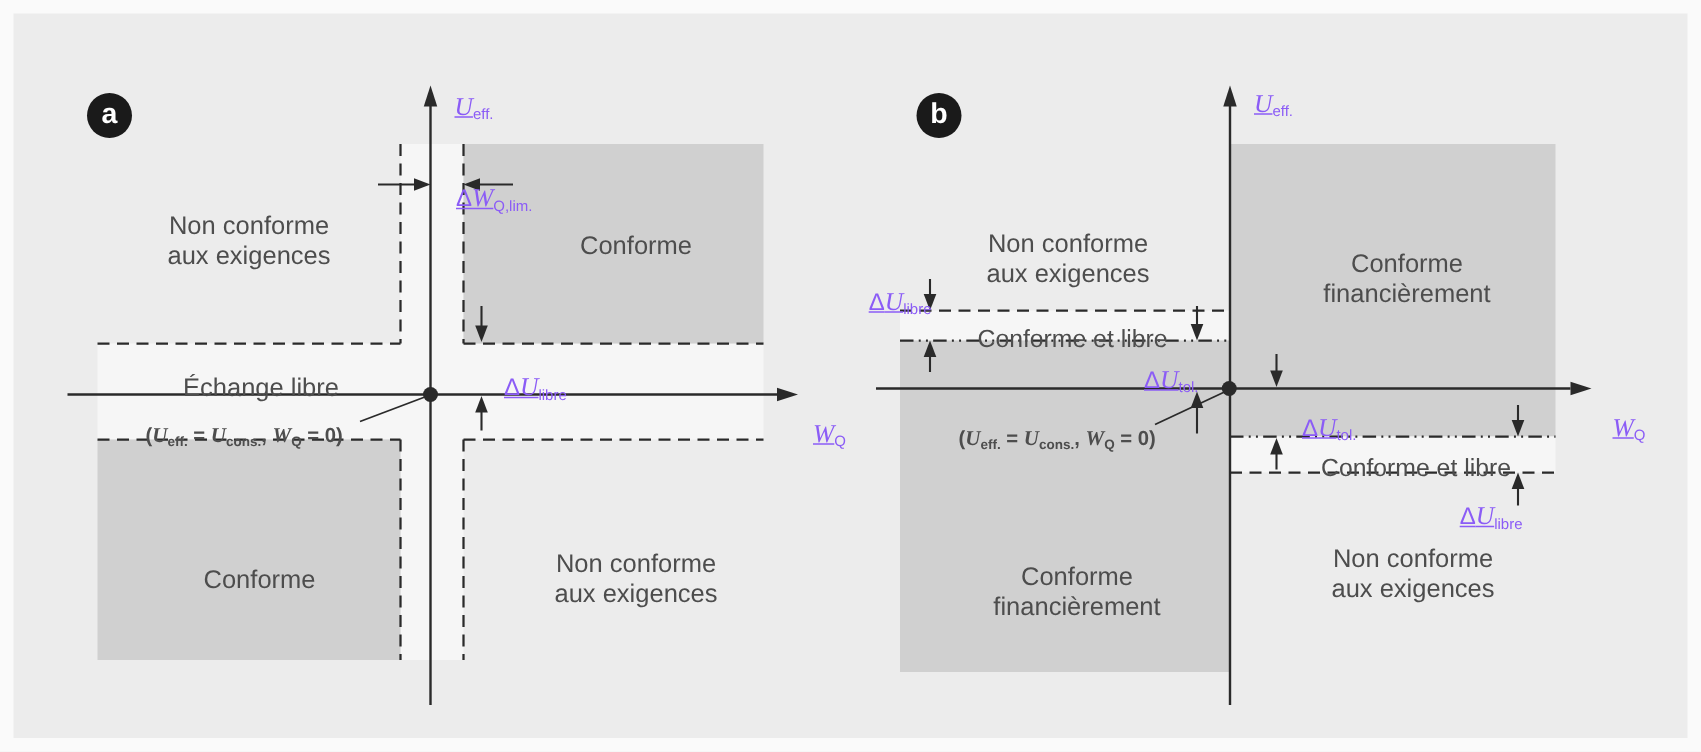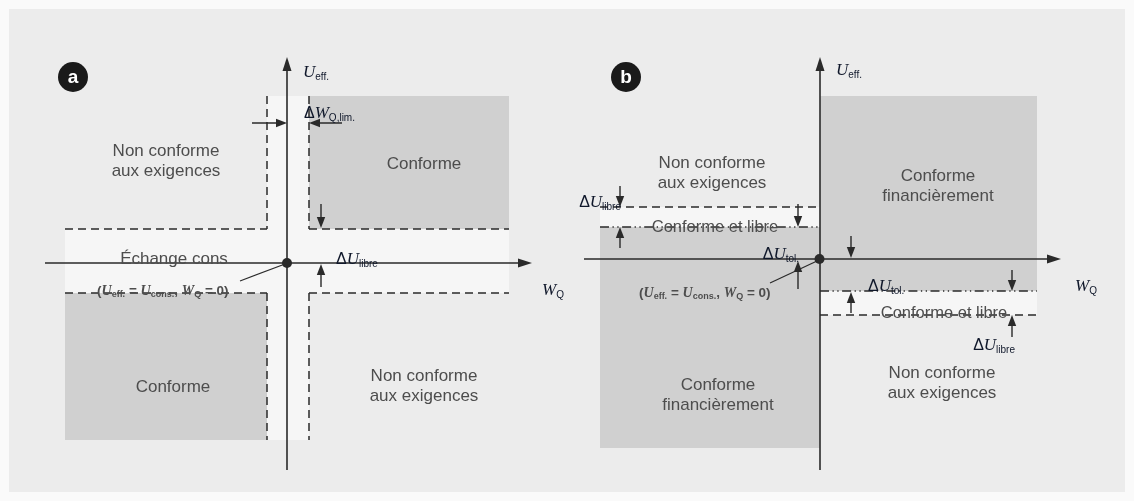--- a/index.html
+++ b/index.html
@@ -16,21 +16,21 @@
   .dash{stroke:var(--c-line);stroke-width:1.5;fill:none;stroke-dasharray:8 5;}
   .dashdot{stroke:var(--c-line);stroke-width:1.5;fill:none;stroke-dasharray:9 3.5 1.3 3.5 1.3 3.5;}
   .meas{stroke:var(--c-line);stroke-width:1.4;fill:none;}
   .thin{stroke:var(--c-line);stroke-width:1.2;fill:none;}
   .ah{fill:var(--c-line);stroke:none;}
   .zone{fill:var(--c-zone_gray);}
   .band{fill:var(--c-band_light);}
   .dot{fill:var(--c-line);}
   .lbl{position:absolute;color:var(--c-text);font-size:17px;line-height:20px;text-align:center;
        transform:translate(-50%,-50%);white-space:nowrap;}
-  .math{position:absolute;color:#0f172a;font-size:16px;white-space:nowrap;transform:translate(0,-50%);}
+  .math{position:absolute;color:#8b5cf6;font-size:16px;white-space:nowrap;transform:translate(0,-50%);text-decoration:underline;}
   .math.rt{transform:translate(-100%,-50%);}
   .math i{font-style:italic;font-family:"Liberation Serif","DejaVu Serif",serif;font-size:17px;}
   .math .d{font-style:normal;}
   .sub{font-size:10px;vertical-align:-3px;letter-spacing:0;}
   .note{position:absolute;color:var(--c-text);font-size:13.5px;white-space:nowrap;transform:translate(0,-50%);font-weight:bold;}
   .note i{font-style:italic;font-family:"Liberation Serif","DejaVu Serif",serif;font-size:14px;}
   .note .sub{font-size:9px;vertical-align:-2.5px;}
   .badge{position:absolute;width:30px;height:30px;border-radius:50%;background:var(--c-badge_bg);
          color:var(--c-badge_text);font-size:19px;font-weight:bold;text-align:center;line-height:30px;}
 </style>
@@ -108,23 +108,23 @@
     <div class="lbl" style="left:157px;top:152px;">
       <div>Non conforme</div>
       <div>aux exigences</div>
     </div>
     <div class="lbl" style="left:415px;top:155px;">Conforme</div>
     <div class="lbl" style="left:164px;top:378px;">Conforme</div>
     <div class="lbl" style="left:415px;top:377px;">
       <div>Non conforme</div>
       <div>aux exigences</div>
     </div>
-    <div class="lbl" style="left:165px;top:250px;">Échange cons</div>
+    <div class="lbl" style="left:165px;top:250px;">Échange libre</div>
 
-    <div class="math" style="left:295px;top:104px;"><span class="d">Δ</span><i>W</i><span class="sub">Q,lim.</span></div>
+    <div class="math" style="left:295px;top:124px;"><span class="d">Δ</span><i>W</i><span class="sub">Q,lim.</span></div>
     <div class="math" style="left:327px;top:250px;"><span class="d">Δ</span><i>U</i><span class="sub">libre</span></div>
 
     <div class="note" style="left:88px;top:282px;"><span>(</span><i>U</i><span class="sub">eff.</span><span> = </span><i>U</i><span class="sub">cons.</span><span>, </span><i>W</i><span class="sub">Q</span><span> = 0)</span></div>
 
     <div class="badge" style="left:602px;top:53px;">b</div>
     <div class="math" style="left:827px;top:61px;"><i>U</i><span class="sub">eff.</span></div>
     <div class="math" style="left:1066px;top:277px;"><i>W</i><span class="sub">Q</span></div>
 
     <div class="lbl" style="left:703px;top:164px;">
       <div>Non conforme</div>

